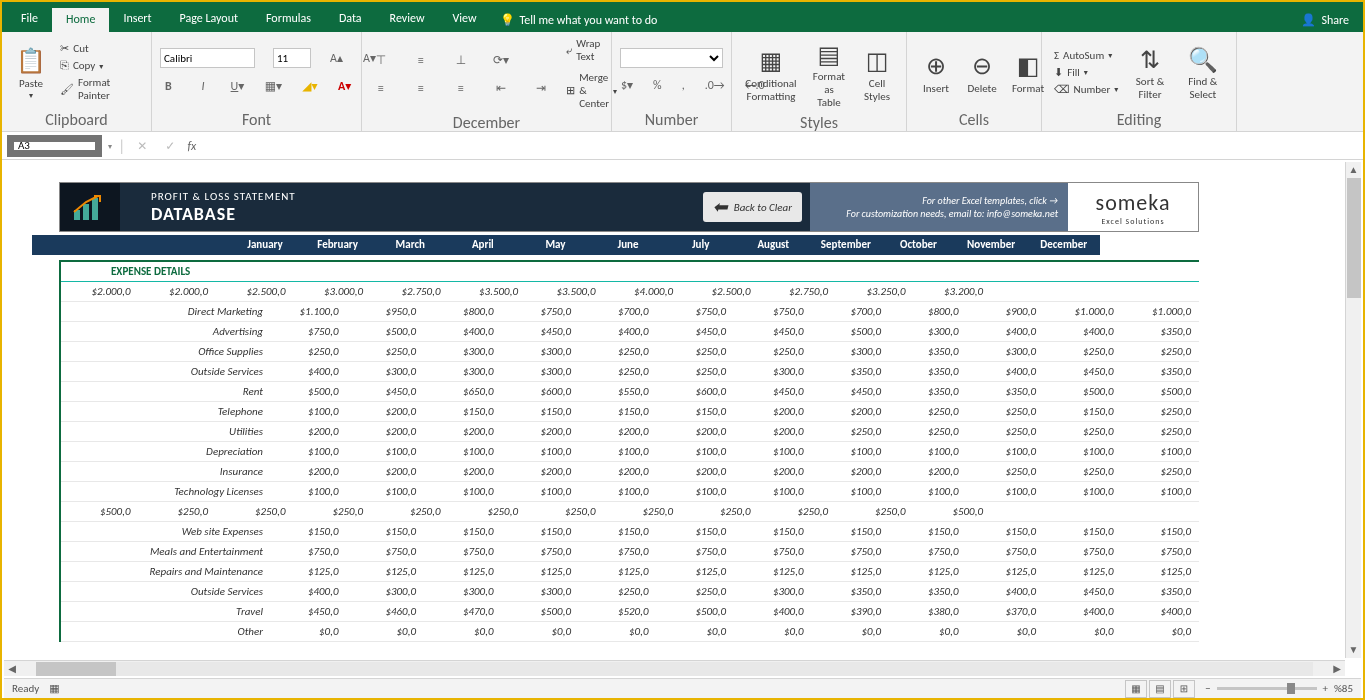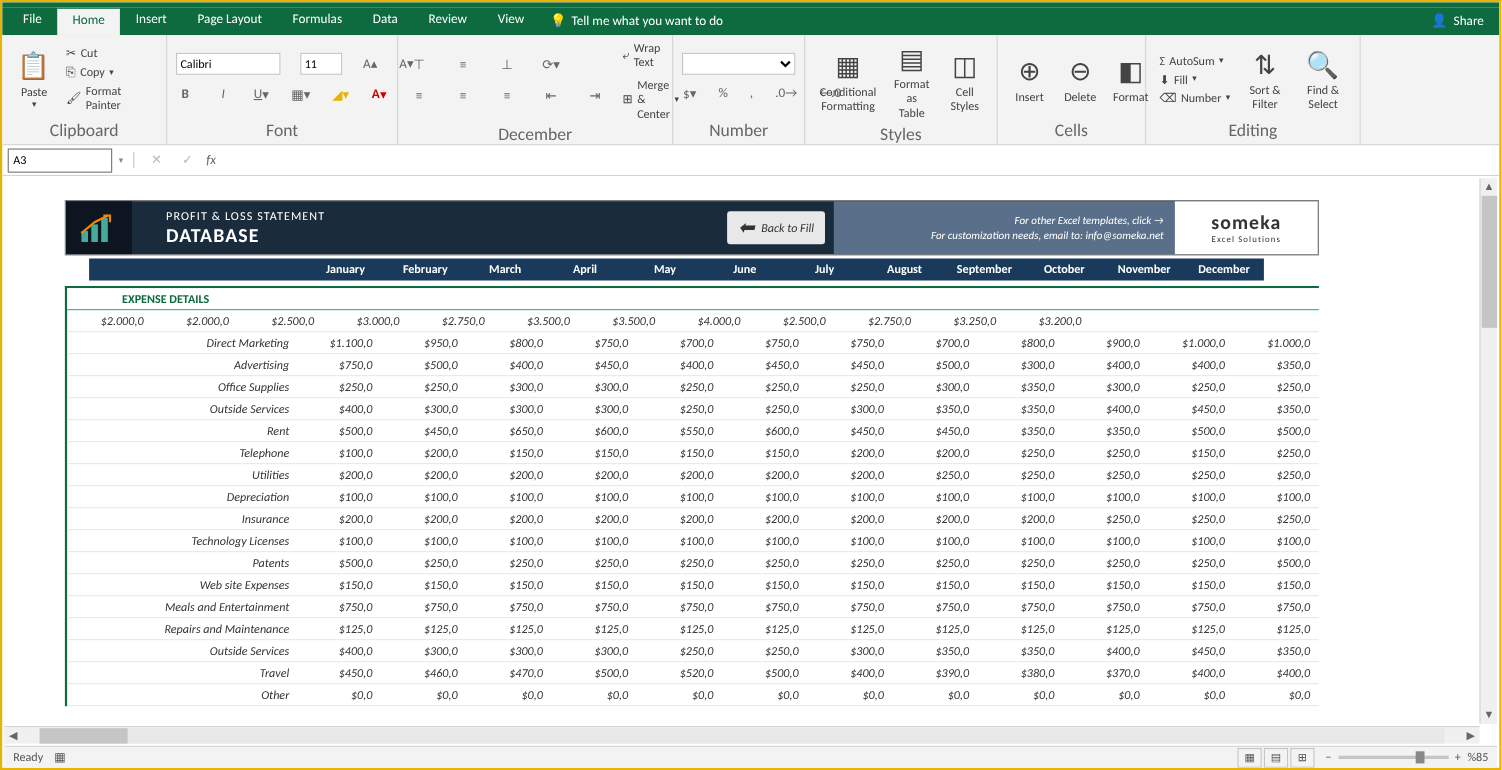--- a/index.html
+++ b/index.html
@@ -14,35 +14,35 @@
 .rgroup{border-right:1px solid #d4d4d4;padding:4px 8px 2px;display:flex;flex-direction:column;position:relative}
 .rgroup .label{text-align:center;font-size:16px;color:#666;margin-top:auto;padding-top:2px}
 .rgroup .body{display:flex;gap:4px;flex:1}
 .bigbtn{display:flex;flex-direction:column;align-items:center;justify-content:center;padding:2px 6px;font-size:11px;color:#444;text-align:center;cursor:pointer;min-width:42px}
 .bigbtn .ic{width:32px;height:32px;display:flex;align-items:center;justify-content:center;font-size:24px}
 .smbtn{display:flex;align-items:center;gap:4px;font-size:11px;color:#444;padding:1px 4px;cursor:pointer}
 .col{display:flex;flex-direction:column;gap:2px;justify-content:center}
 .row{display:flex;gap:18px;align-items:center}
 .ribbtn{width:22px;height:22px;display:flex;align-items:center;justify-content:center;font-size:12px;color:#666;border:1px solid transparent;cursor:pointer}
 .sel{border:1px solid #c5c5c5;background:#fff;font-size:11px;padding:1px 3px;height:20px}
-.namebox{width:95px;border:1px solid #737373;background:#fff;font-size:11px;padding:2px 4px;height:22px}
+.namebox{width:95px;border:7px solid #737373;background:#fff;font-size:11px;padding:2px 4px;height:22px}
 .fbar{display:flex;align-items:center;padding:3px 5px;gap:6px;border-bottom:1px solid #d4d4d4;height:28px}
 .fbar .fx{font-style:italic;color:#666;font-size:12px}
 .sheet{position:absolute;top:160px;left:2px;right:18px;bottom:40px;overflow:auto;background:#fff}
 .hdr-banner{margin:20px 0 0 55px;width:1140px;height:50px;background:#1a2b3c;display:flex;align-items:center;color:#fff;border:1px solid #888}
 .hdr-banner .logo{width:60px;height:48px;background:#0d1620;display:flex;align-items:center;justify-content:center}
 .hdr-banner .titles{padding-left:31px}
 .hdr-banner .t1{font-size:11px;letter-spacing:1px}
 .hdr-banner .t2{font-size:18px;font-weight:bold;letter-spacing:1px}
 .hdr-banner .back{margin-left:auto;margin-right:8px;background:#e8e8e8;color:#333;border-radius:3px;padding:4px 10px;display:flex;align-items:center;gap:6px;font-style:italic;font-size:11px;cursor:pointer}
-.hdr-banner .info{background:#5a6f8a;height:100%;width:310px;display:flex;flex-direction:column;justify-content:center;align-items:flex-end;padding-right:10px;font-size:10px;font-style:italic}
+.hdr-banner .info{background:#5a6f8a;height:100%;width:258px;display:flex;flex-direction:column;justify-content:center;align-items:flex-end;padding-right:10px;font-size:10px;font-style:italic}
 .hdr-banner .someka{background:#fff;height:100%;width:130px;display:flex;flex-direction:column;align-items:center;justify-content:center;color:#333}
-.hdr-banner .someka .s1{font-size:18px;font-weight:bold;letter-spacing:1px}
+.hdr-banner .someka .s1{font-size:22px;font-weight:normal;letter-spacing:1px}
 .hdr-banner .someka .s2{font-size:8px;letter-spacing:1px}
-.colhdr{margin-left:77px;width:1068px;height:20px;background:#1a3a5c;display:flex;margin-top:3px}
+.colhdr{margin-left:28px;width:1068px;height:20px;background:#1a3a5c;display:flex;margin-top:3px}
 .colhdr .rowlbl{width:210px}
 .colhdr .mcell{width:77.5px;color:#fff;font-size:11px;font-weight:bold;text-align:center;line-height:20px}
 .section{margin-left:55px;width:1140px;border-top:2px solid #0d6b3f;border-left:2px solid #0d6b3f;margin-top:5px}
 .sechdr{background:#fff;color:#0d6b3f;font-weight:bold;font-size:11px;padding:3px 50px;border-bottom:1px solid #14b8a6}
 .datarow{display:flex;height:20px;border-bottom:1px solid #e8e8e8;font-size:11px}
 .datarow .rlbl{width:208px;text-align:right;padding-right:6px;font-style:italic;color:#333;line-height:20px}
 .datarow .cell{width:77.5px;text-align:right;padding-right:8px;line-height:20px;color:#333;font-style:italic}
 .hscroll{position:absolute;bottom:22px;left:2px;right:18px;height:16px;background:#f0f0f0;border-top:1px solid #d4d4d4;display:flex;align-items:center}
 .hscroll .track{flex:1;height:14px;background:#e8e8e8;position:relative;margin:0 16px}
 .hscroll .thumb{position:absolute;left:0;width:80px;height:14px;background:#c5c5c5}
@@ -269,21 +269,21 @@
           <path d="M4 20 L16 10 L28 4" stroke="#e80" stroke-width="2" fill="none"></path>
           <path d="M24 4 L30 4 L30 10" stroke="#e80" stroke-width="2" fill="none"></path>
         </svg>
     </div>
     <div class="titles">
       <div class="t1">PROFIT &amp; LOSS STATEMENT</div>
       <div class="t2">DATABASE</div>
     </div>
     <div class="back">
       <span style="font-size:18px">⬅</span>
-      <span>Back to Fill</span>
+      <span>Back to Clear</span>
     </div>
     <div class="info">
       <div>For other Excel templates, click →</div>
       <div>For customization needs, email to: info@someka.net</div>
     </div>
     <div class="someka">
       <div class="s1">someka</div>
       <div class="s2">Excel Solutions</div>
     </div>
   </div>
@@ -466,21 +466,20 @@
           <div class="cell">$100,0</div>
           <div class="cell">$100,0</div>
           <div class="cell">$100,0</div>
           <div class="cell">$100,0</div>
           <div class="cell">$100,0</div>
           <div class="cell">$100,0</div>
           <div class="cell">$100,0</div>
           <div class="cell">$100,0</div>
         </div>
         <div class="datarow">
-          <div class="rlbl">Patents</div>
           <div class="cell">$500,0</div>
           <div class="cell">$250,0</div>
           <div class="cell">$250,0</div>
           <div class="cell">$250,0</div>
           <div class="cell">$250,0</div>
           <div class="cell">$250,0</div>
           <div class="cell">$250,0</div>
           <div class="cell">$250,0</div>
           <div class="cell">$250,0</div>
           <div class="cell">$250,0</div>

